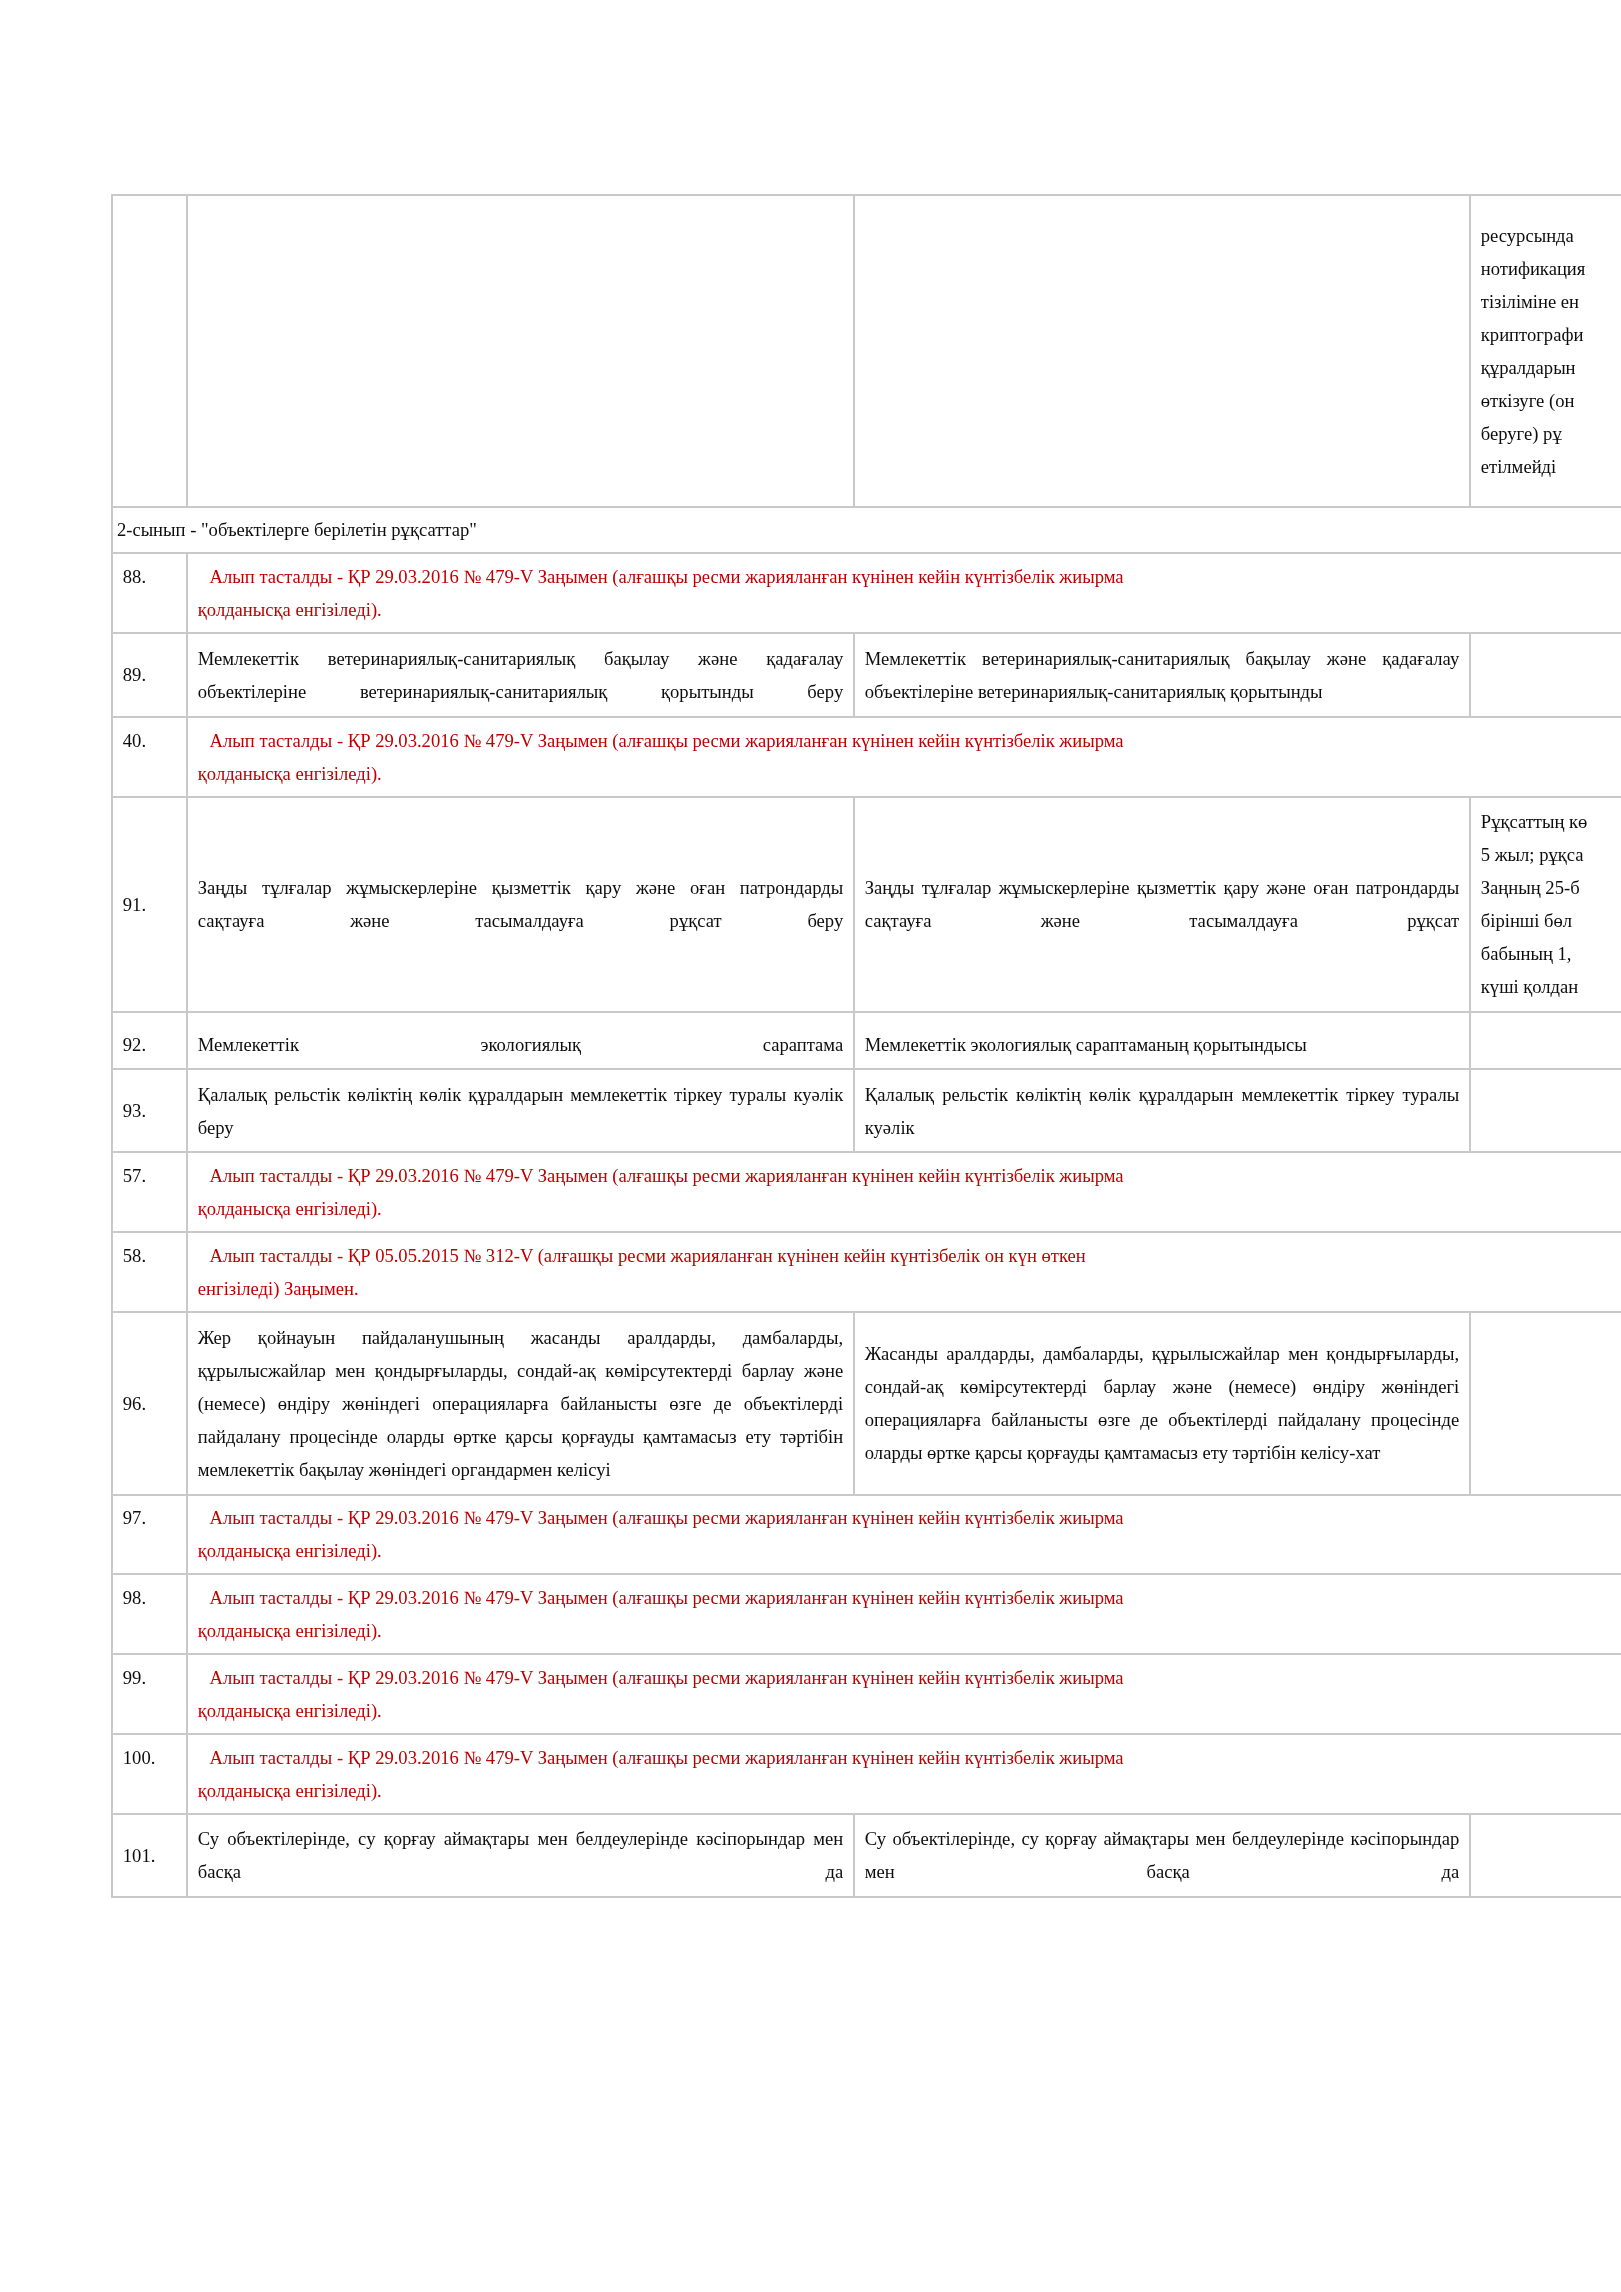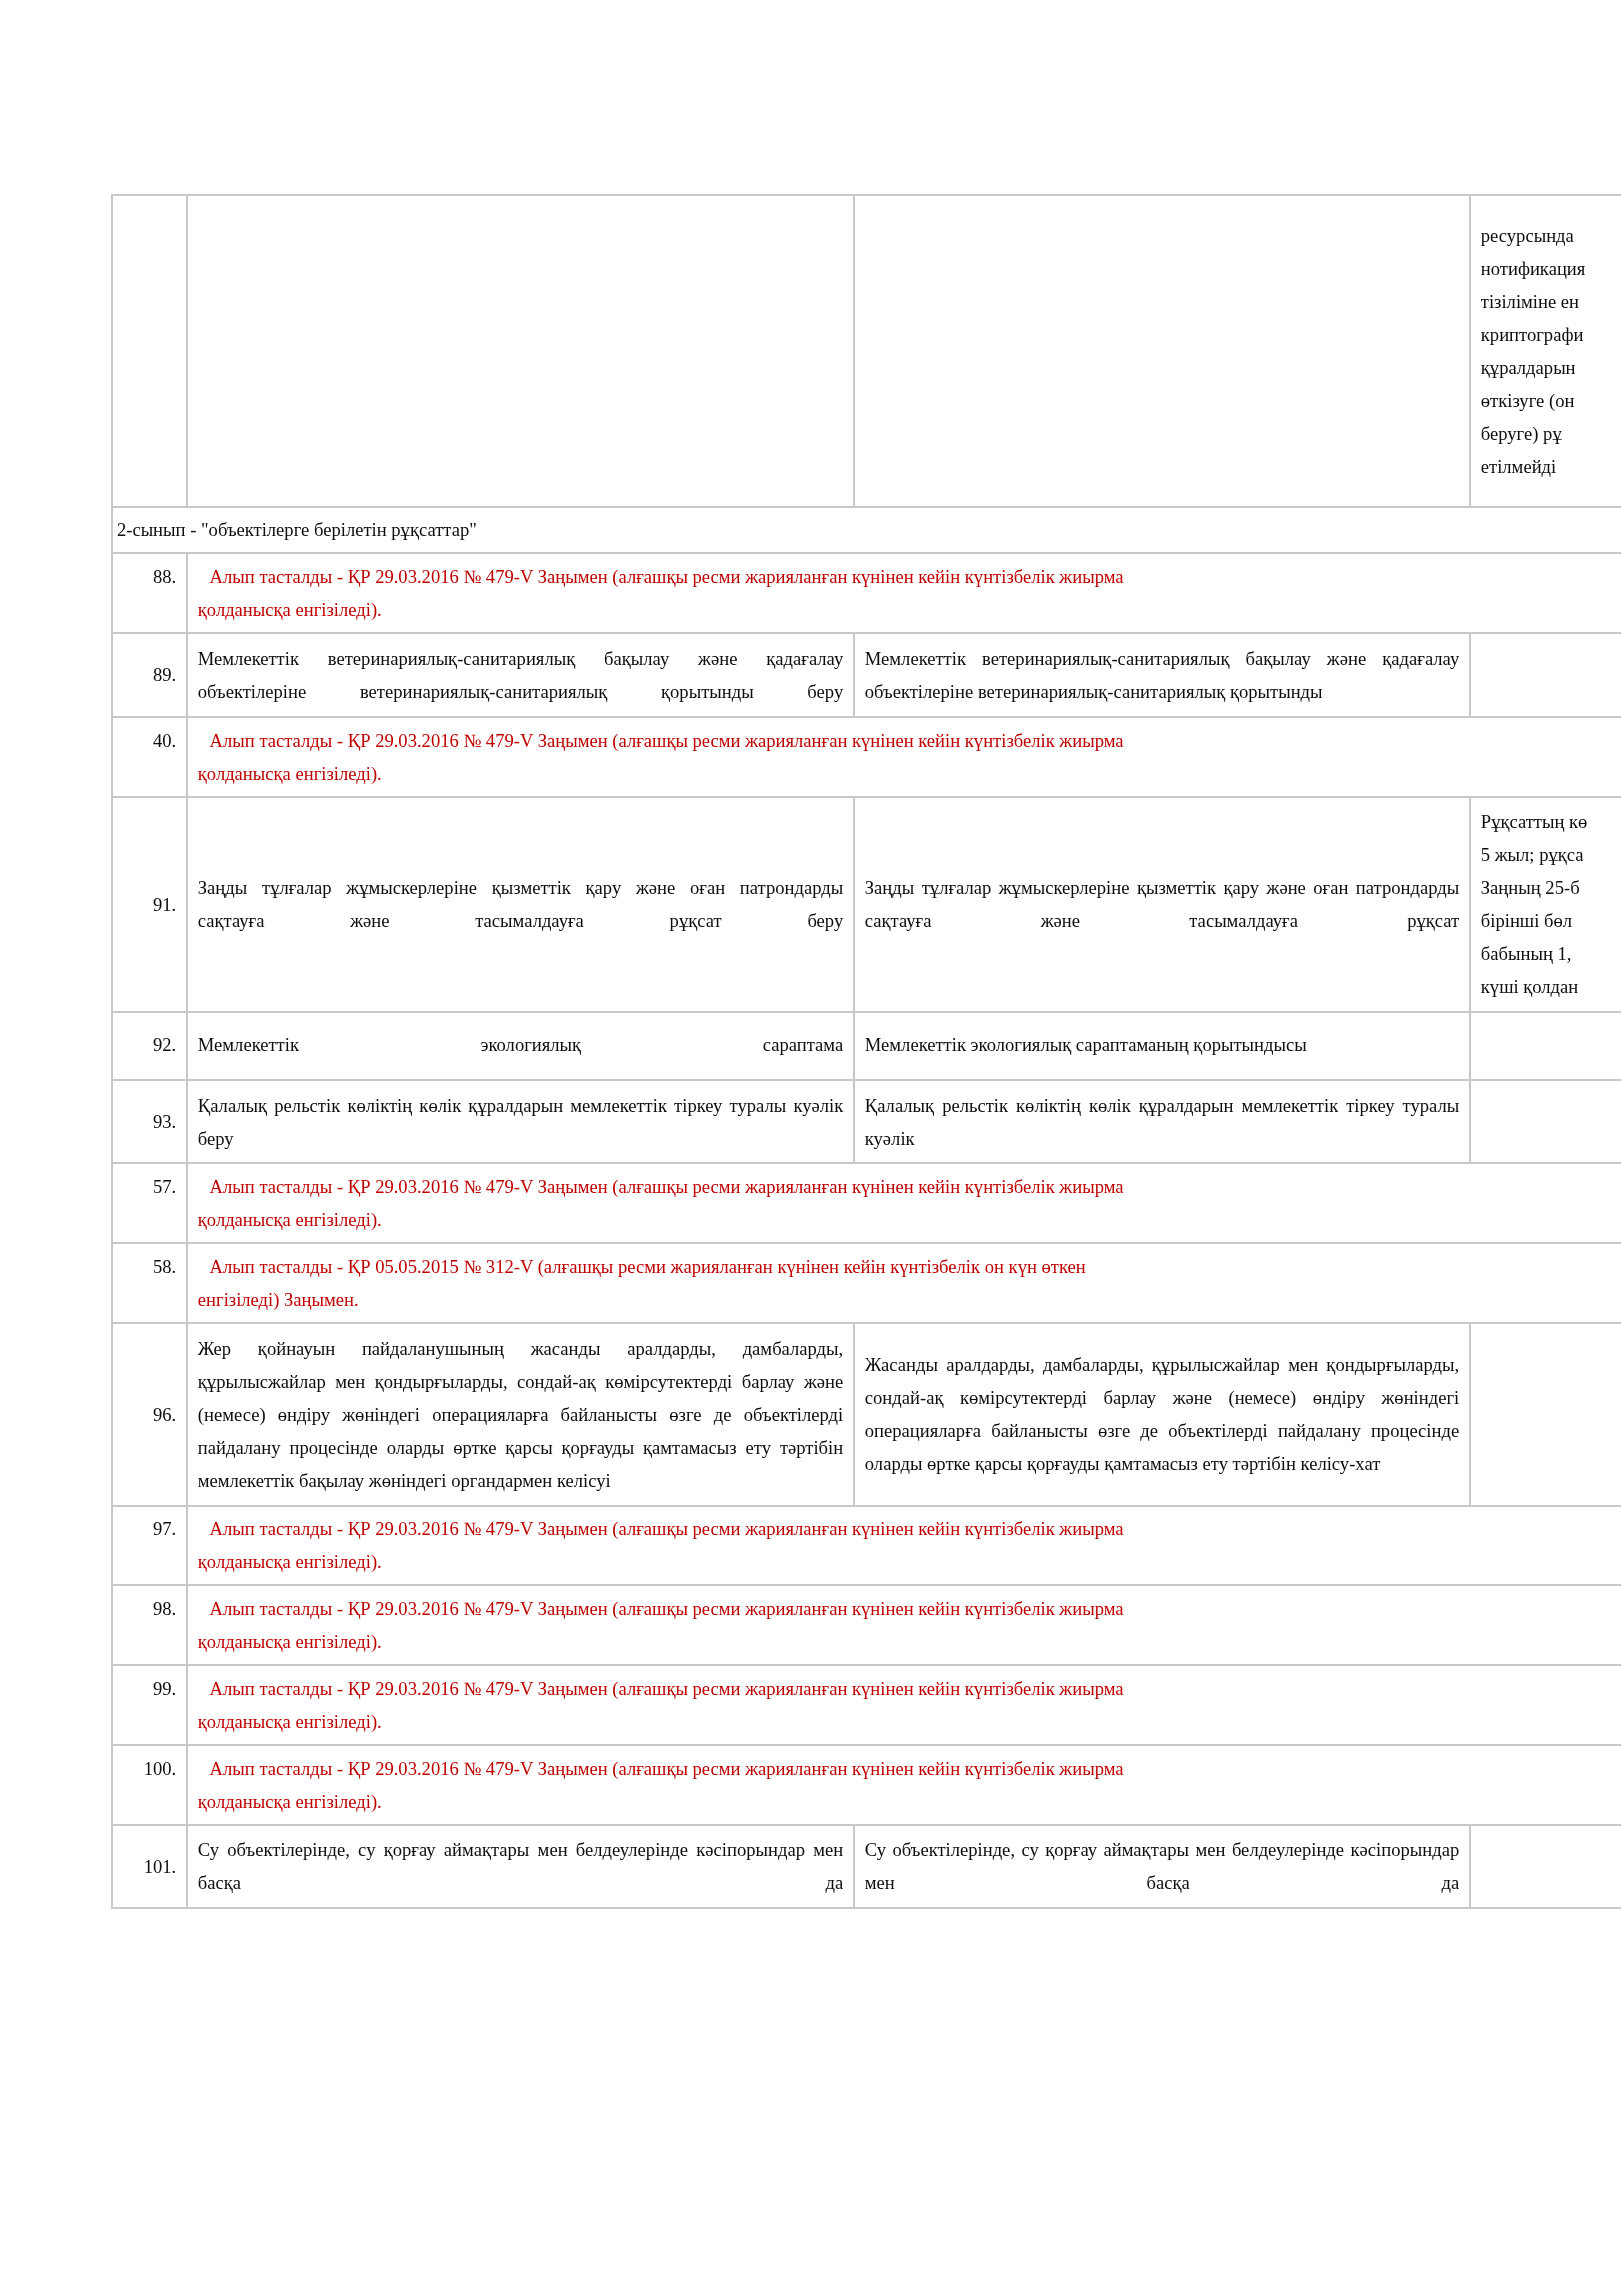--- a/index.html
+++ b/index.html
@@ -33,40 +33,39 @@
   table.lawtbl td {
     border: 2px solid #c9c9c9;
     padding: 7.8px 9.8px;
     vertical-align: middle;
     overflow: hidden;
   }
   td.numcell {
     padding-left: 5.9px;
     padding-right: 3.9px;
     vertical-align: middle;
-    text-align: right;
   }
   tr.removed td { vertical-align: top; }
   tr.removed td.redcell {
     color: #c00000;
     white-space: pre-line;
     text-indent: 11.8px;
     padding-top: 5.9px;
     padding-bottom: 5.9px;
   }
   tr.removed td.numcell { padding-top: 5.9px; padding-bottom: 5.9px; }
   td.j   { text-align: justify; text-align-last: justify; }
   td.jl  { text-align: justify; text-align-last: left; }
   td.pre { white-space: pre-line; text-align: left; }
   tr.cont-row td { height: 294px; }
   tr.class-row td {
     padding: 5.9px 3.9px;
     text-align: left;
   }
-  tr.roomy td { padding-top: 14.7px; padding-bottom: 18px; margin-top: 7px; }
+  tr.roomy td { padding-top: 14.7px; padding-bottom: 7px; margin-top: 7px; }
 </style>
 </head>
 <body>
 
 <div class="table-wrap">
   <table class="lawtbl">
     <colgroup>
       <col style="width:75px">
       <col style="width:667px">
       <col style="width:616px">

